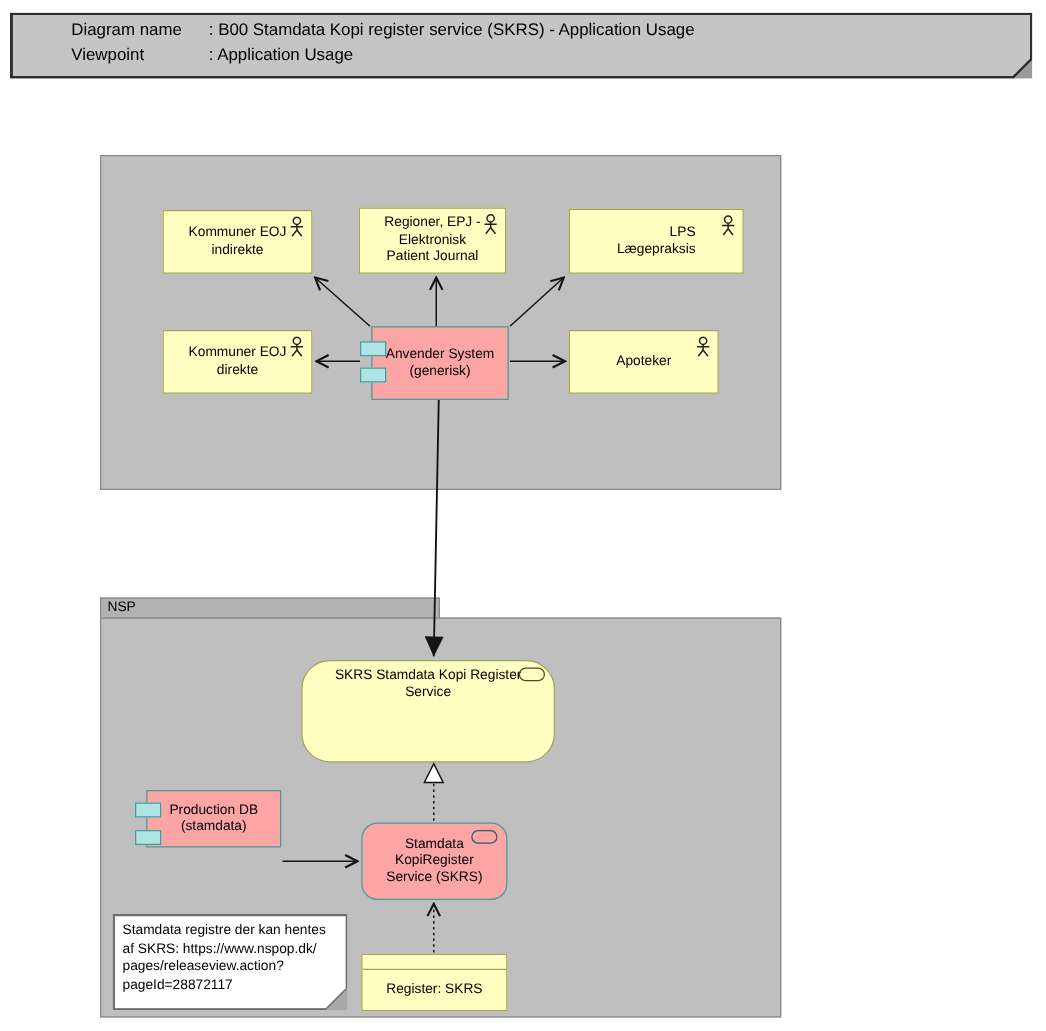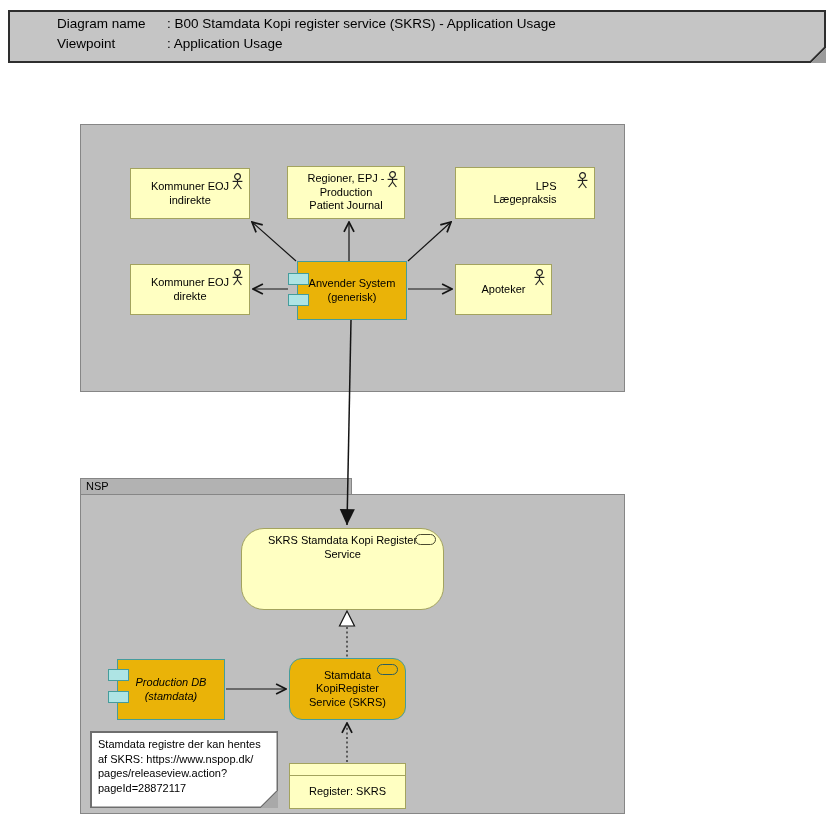--- a/index.html
+++ b/index.html
@@ -28,21 +28,21 @@
   
   .group-tab { position:absolute; box-sizing:border-box; background:#b2b2b2;
     border:1.5px solid #868686; font-size:11px; padding:1px 0 0 5px; }
   .group-body { position:absolute; box-sizing:border-box; background:#bfbfbf;
     border:1.5px solid #868686; }
   
   .node { position:absolute; box-sizing:border-box; display:flex; align-items:center;
     justify-content:center; text-align:center; font-size:11px; line-height:13.5px; z-index:3; }
   .lbl { white-space:pre-line; display:block; }
   .yellow { background:#ffffc2; border:1.3px solid #a3a35e; }
-  .cyan   { background:#eab308; border:1.3px solid #459c9c; }
+  .cyan   { background:#fca5a5; border:1.3px solid #459c9c; }
   .round-lg { border-radius:16px; }
   .round-sm { border-radius:13px; }
   .align-top { align-items:flex-start; padding-top:5px; }
   .actor { position:absolute; top:4px; right:5px; }
   .ctab { position:absolute; left:-10px; width:21px; height:12px; box-sizing:border-box;
     background:#aee4e4; border:1.2px solid #459c9c; }
   .cap { position:absolute; top:5px; right:7px; width:21px; height:11px; box-sizing:border-box;
     border:1.5px solid #4a4a30; border-radius:6px; }
   .objband { position:absolute; top:0; left:0; right:0; height:11px;
     border-bottom:1.3px solid #a3a35e; }
@@ -91,21 +91,21 @@
           <line x1="6.5" y1="6.5" x2="6.5" y2="11"></line>
         <line x1="1.6" y1="8.4" x2="11.4" y2="8.4"></line>
         <line x1="6.5" y1="11" x2="2.6" y2="16"></line>
           <line x1="6.5" y1="11" x2="10.4" y2="16"></line>
       </g>
     </svg>
   </div>
 
   <div class="node yellow" style="left:287px;top:166px;width:118px;height:53px;">
     <span class="lbl">Regioner, EPJ -
-Production
+Elektronisk
 Patient Journal</span>
     <svg class="actor" width="13" height="17" viewBox="0 0 13 17">
       <g fill="none" stroke="#222" stroke-width="1.2">
         <circle cx="6.5" cy="3.6" r="2.9"></circle>
           <line x1="6.5" y1="6.5" x2="6.5" y2="11"></line>
         <line x1="1.6" y1="8.4" x2="11.4" y2="8.4"></line>
         <line x1="6.5" y1="11" x2="2.6" y2="16"></line>
           <line x1="6.5" y1="11" x2="10.4" y2="16"></line>
       </g>
     </svg>
@@ -139,40 +139,40 @@
     </svg>
   </div>
 
   <div class="node cyan" style="left:297px;top:261px;width:110px;height:59px;">
     <i class="ctab" style="top:11px;"></i>
     <i class="ctab" style="top:32px;"></i>
     <span class="lbl">Anvender System
 (generisk)</span>
   </div>
 
-  <div class="node yellow" style="left:455px;top:264px;width:97px;height:51px;">
+  <div class="node yellow" style="left:455px;top:264px;width:120px;height:51px;">
     <span class="lbl">Apoteker</span>
     <svg class="actor" width="13" height="17" viewBox="0 0 13 17">
       <g fill="none" stroke="#222" stroke-width="1.2">
         <circle cx="6.5" cy="3.6" r="2.9"></circle>
           <line x1="6.5" y1="6.5" x2="6.5" y2="11"></line>
         <line x1="1.6" y1="8.4" x2="11.4" y2="8.4"></line>
         <line x1="6.5" y1="11" x2="2.6" y2="16"></line>
           <line x1="6.5" y1="11" x2="10.4" y2="16"></line>
       </g>
     </svg>
   </div>
 
   <div class="node yellow round-lg align-top" style="left:241px;top:528px;width:203px;height:82px;border-radius:23px;">
     <span class="lbl">SKRS Stamdata Kopi Register
 Service</span>
     <i class="cap"></i>
   </div>
 
-  <div class="node cyan" style="left:117px;top:659px;width:108px;height:61px;font-style:italic;">
+  <div class="node cyan" style="left:117px;top:632px;width:108px;height:46px;">
     <i class="ctab" style="top:9px;"></i>
     <i class="ctab" style="top:31px;"></i>
     <span class="lbl">Production DB
 (stamdata)</span>
   </div>
 
   <div class="node yellow" style="left:289px;top:763px;width:117px;height:46px;">
     <i class="objband"></i>
     <span class="objlbl">Register: SKRS</span>
   </div>

